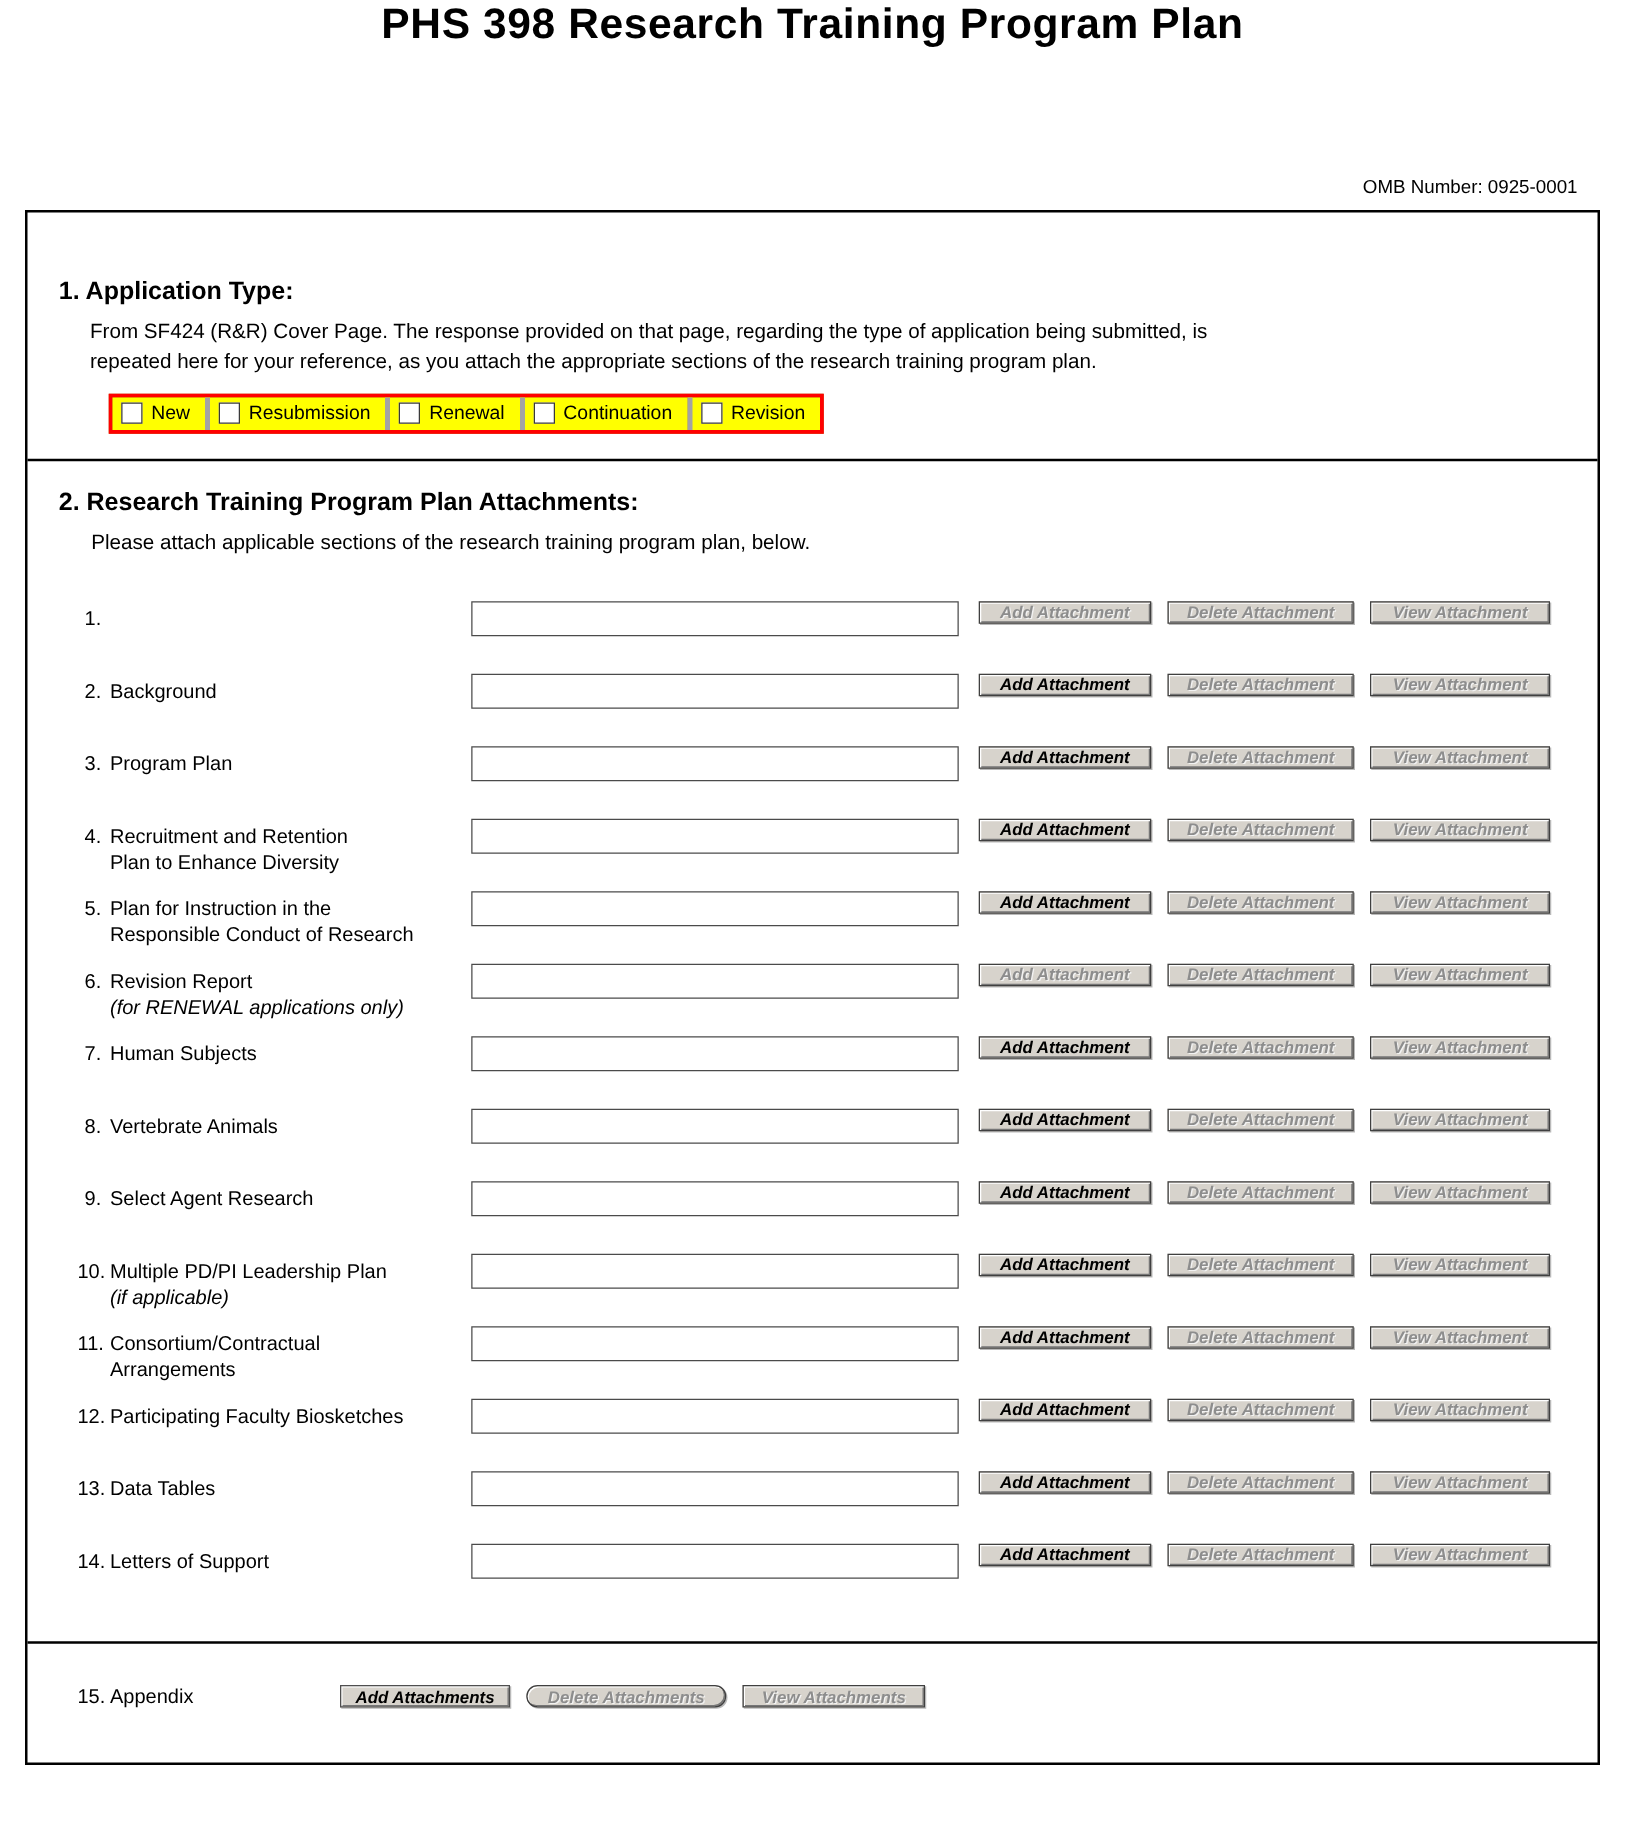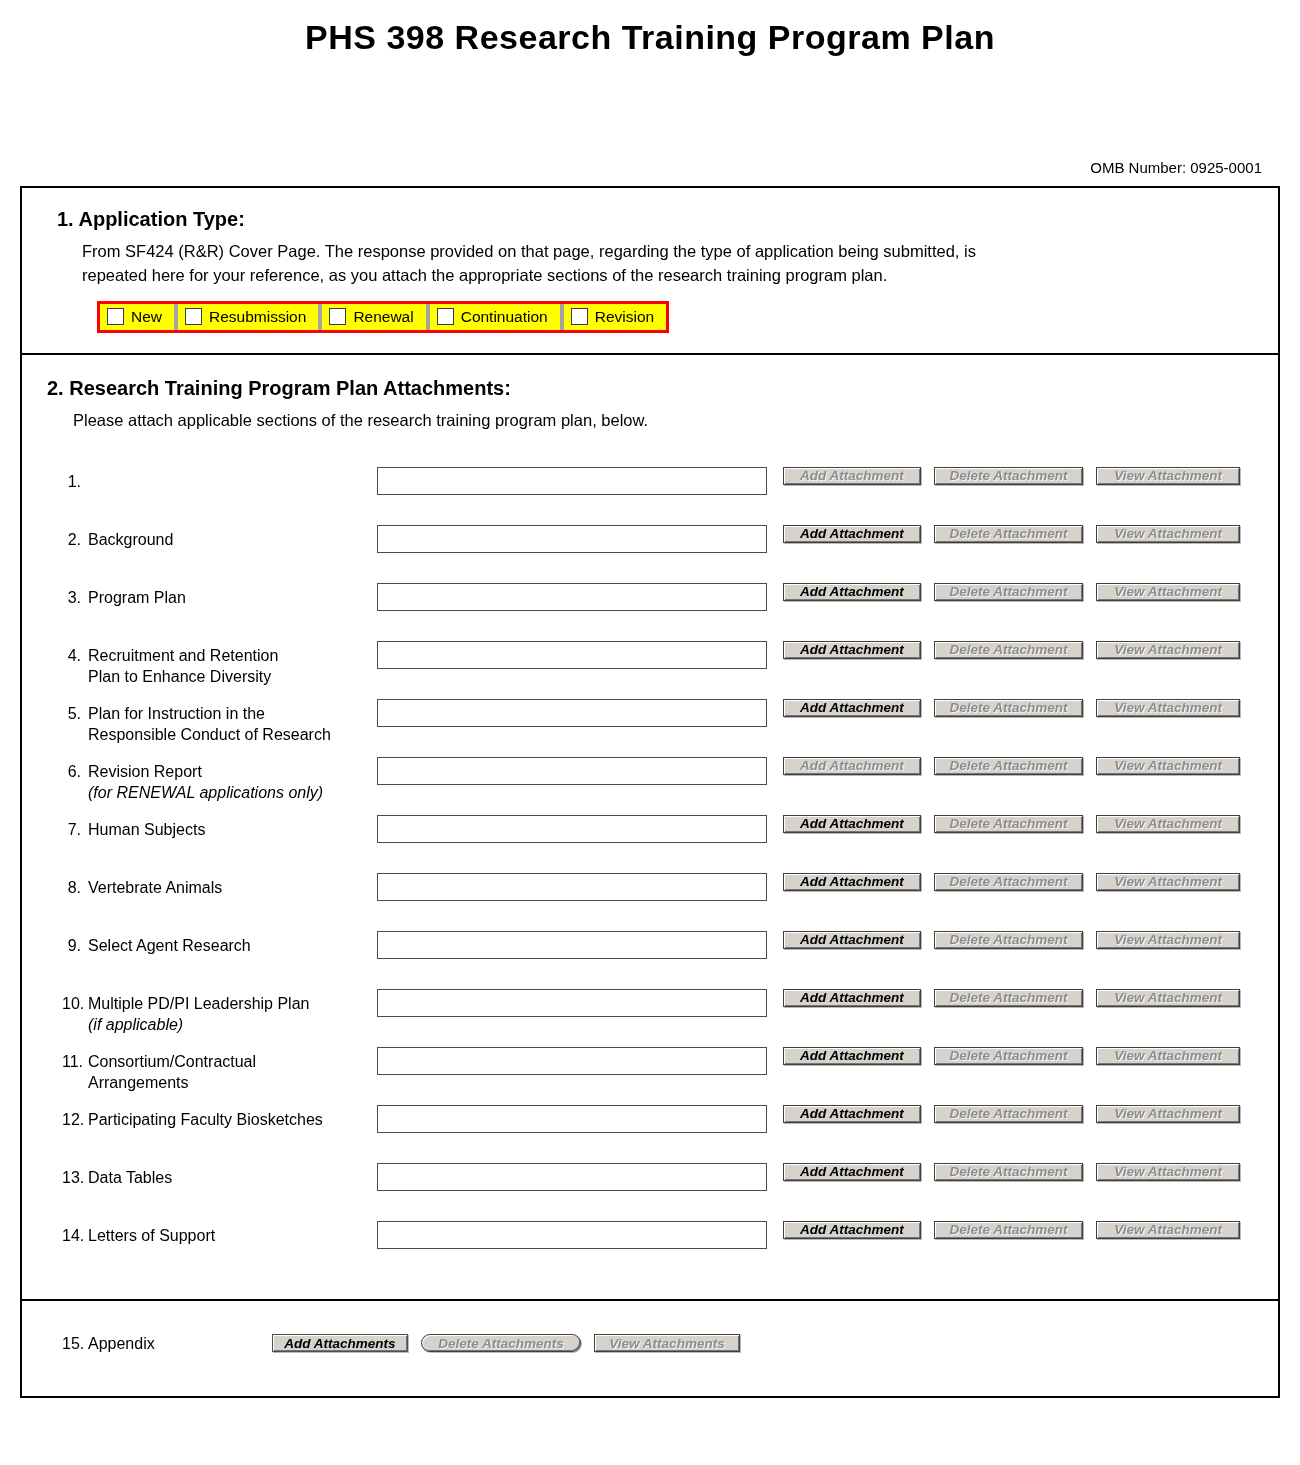--- a/index.html
+++ b/index.html
@@ -8,37 +8,37 @@
     width: 1300px;
     height: 1465px;
     font-family: "Liberation Sans", sans-serif;
     color: #000;
     position: relative;
   }
   .title {
     text-align: center;
     font-size: 34px;
     font-weight: bold;
-    padding-top: 18px;
     letter-spacing: 0.5px;
   }
   .omb {
     text-align: right;
     margin: 102px 38px 10px 0;
     font-size: 15px;
   }
   .form-box {
     margin: 0 20px;
     border: 2px solid #000;
     background: #fff;
   }
   
   .section1 {
-    padding: 20px 25px 18px 35px;
+    padding: 20px 25px 18px 25px;
     border-bottom: 2px solid #000;
+    margin-top: 32px;
   }
   h2.sec-heading {
     font-size: 20px;
     font-weight: bold;
   }
   .desc {
     margin: 9px 0 0 25px;
     font-size: 16.5px;
     line-height: 1.45;
   }

